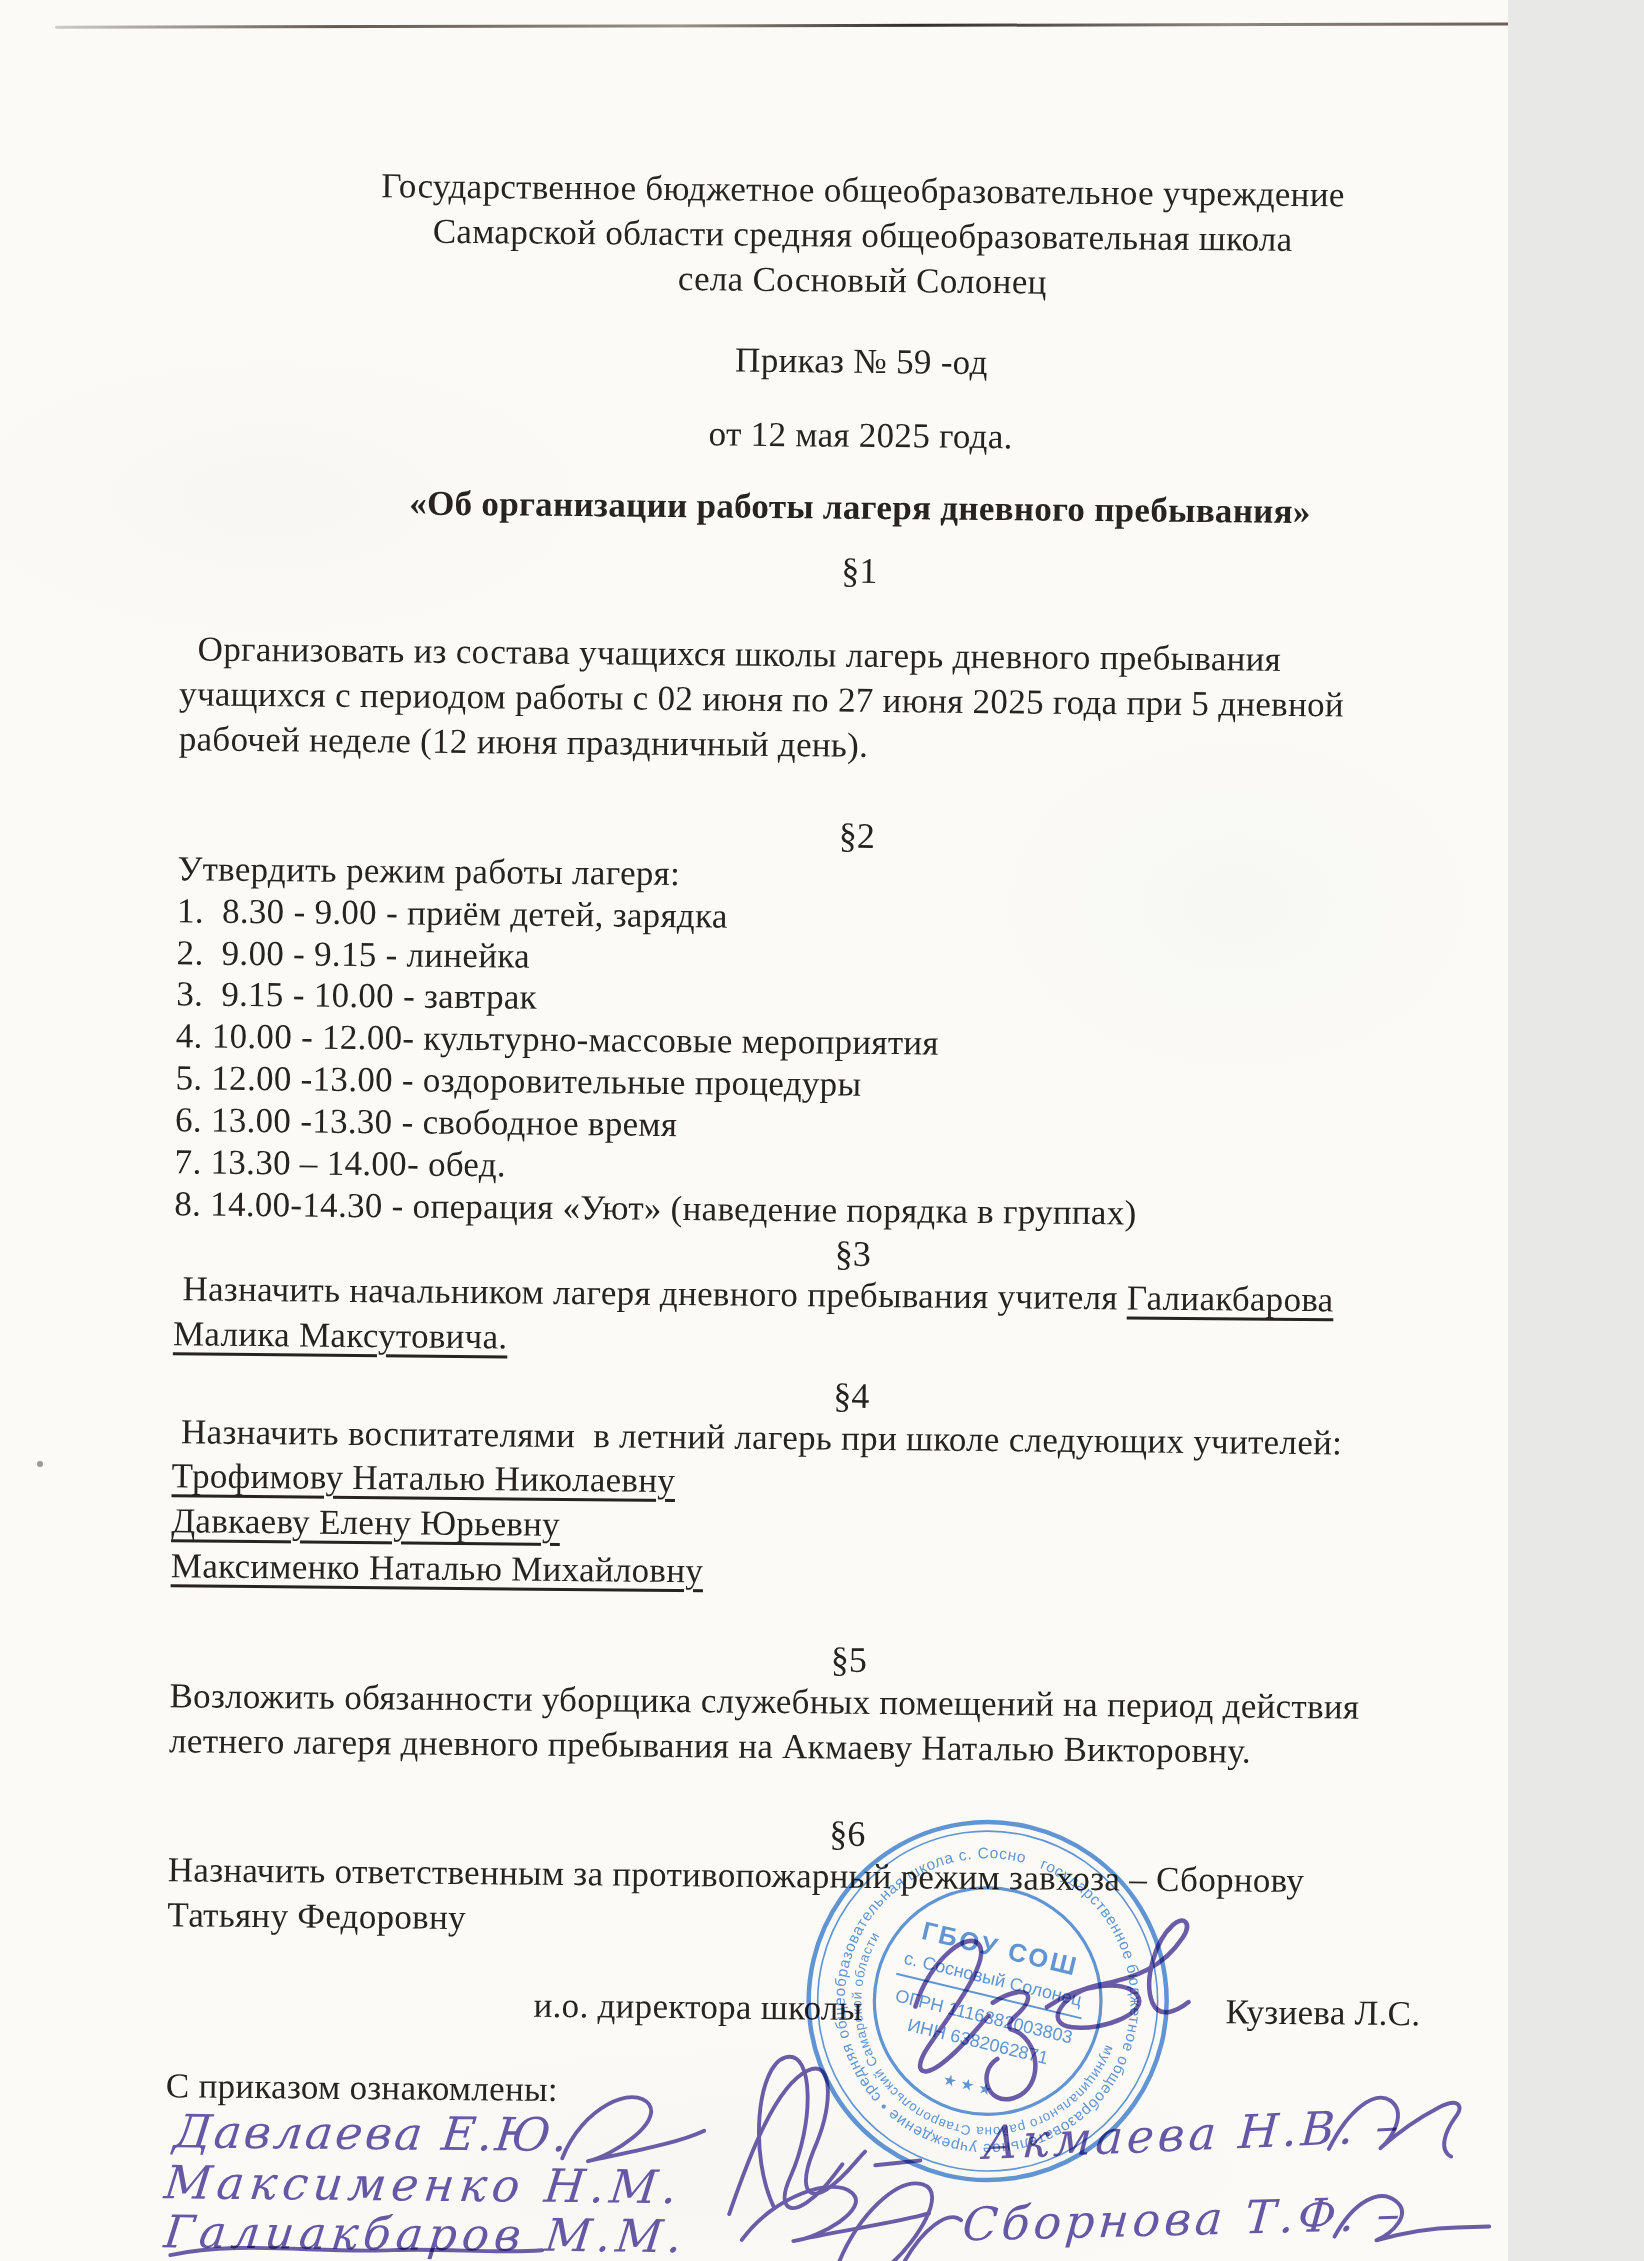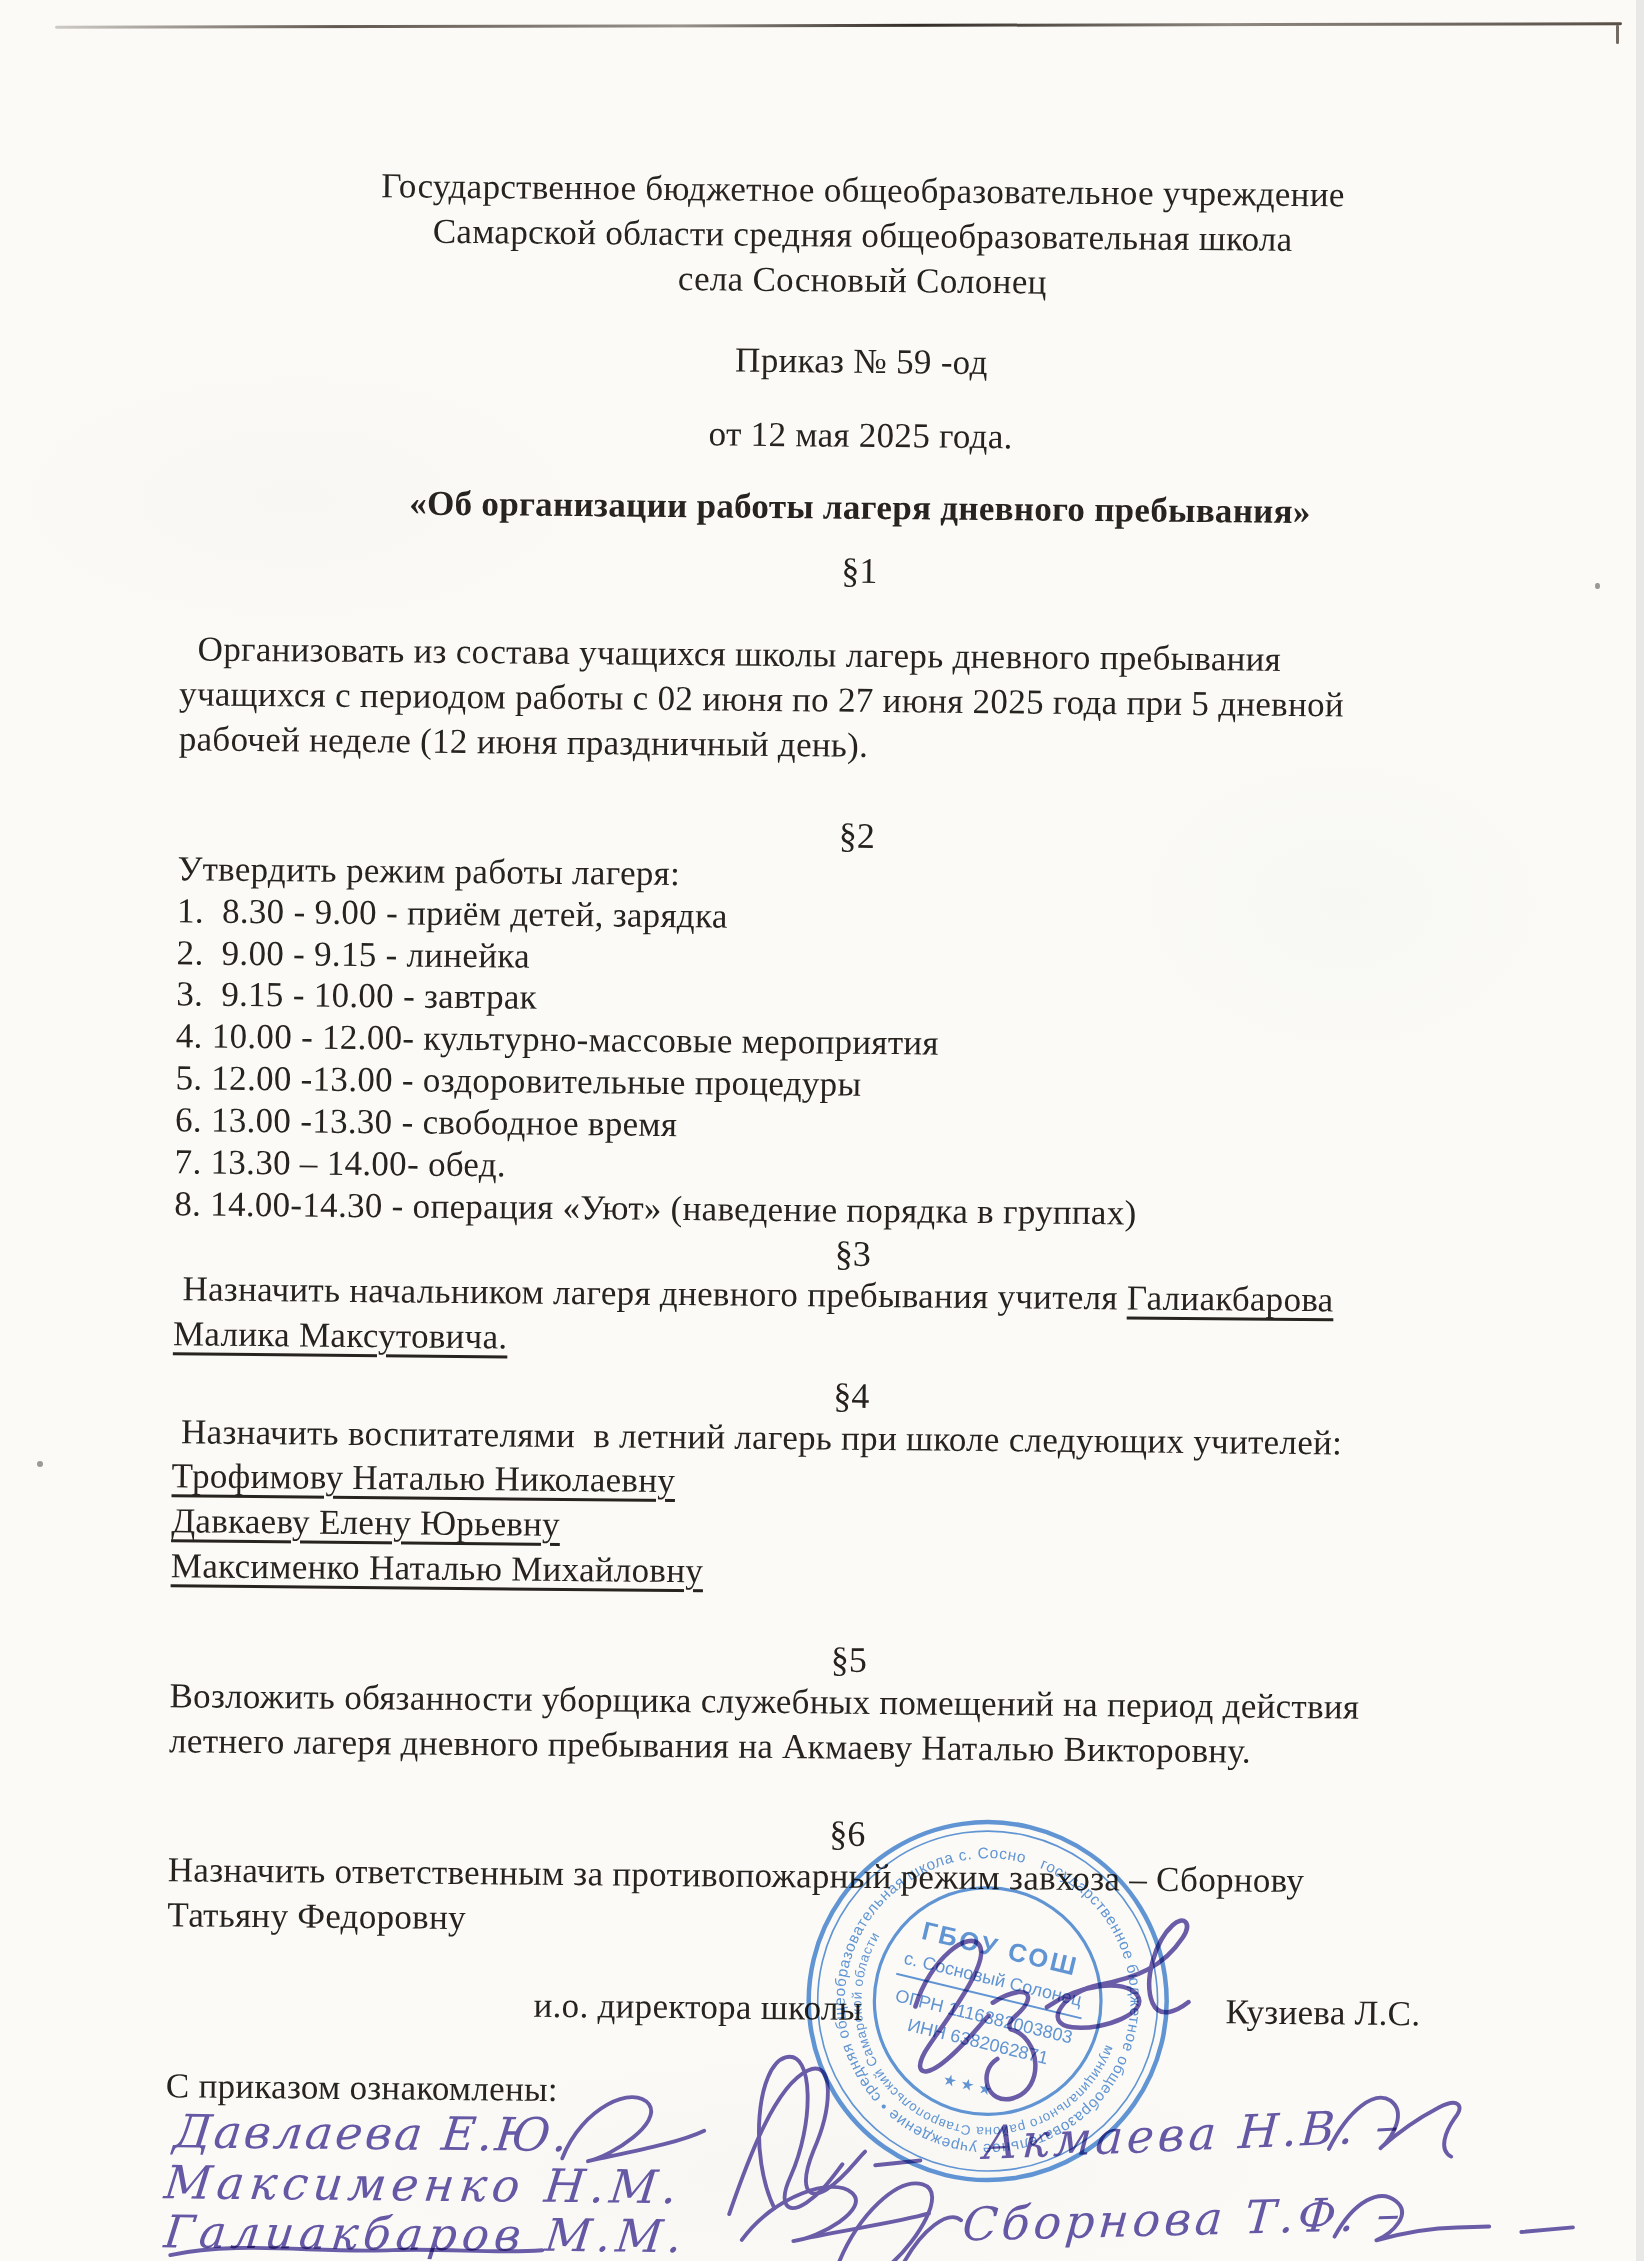--- a/index.html
+++ b/index.html
@@ -2,21 +2,21 @@
 <html lang="ru" style="font-size:10.3px"><head>
 <meta charset="utf-8">
 <style>
   html,body { margin:0; padding:0; }
   body {
     width:1644px; height:2261px;
     background:#e8e8e6;
     font-family:"Liberation Serif","DejaVu Serif",serif;
   }
   .page {
-    position:relative; width:1636px; height:2261px; overflow:hidden;
+    position:relative; width:1508px; height:2261px; overflow:hidden;
     background:
       radial-gradient(ellipse 580px 258px at 18% 22%, rgba(190,190,182,0.05), transparent 60%),
       radial-gradient(ellipse 451px 322px at 82% 40%, rgba(170,200,210,0.05), transparent 60%),
       radial-gradient(ellipse 773px 193px at 50% 96%, rgba(180,180,175,0.05), transparent 70%),
       #fbfaf6;
     color:#26221f;
   }
   
   .scanline { position:absolute; top:24px; left:55px; width:1567px; height:2.6px;
     background:linear-gradient(90deg, rgba(70,60,52,.25), rgba(70,60,52,.85) 18%, rgba(70,60,52,.55) 40%, rgba(40,32,26,.95) 55%, rgba(70,60,52,.6) 75%, rgba(70,60,52,.9));

